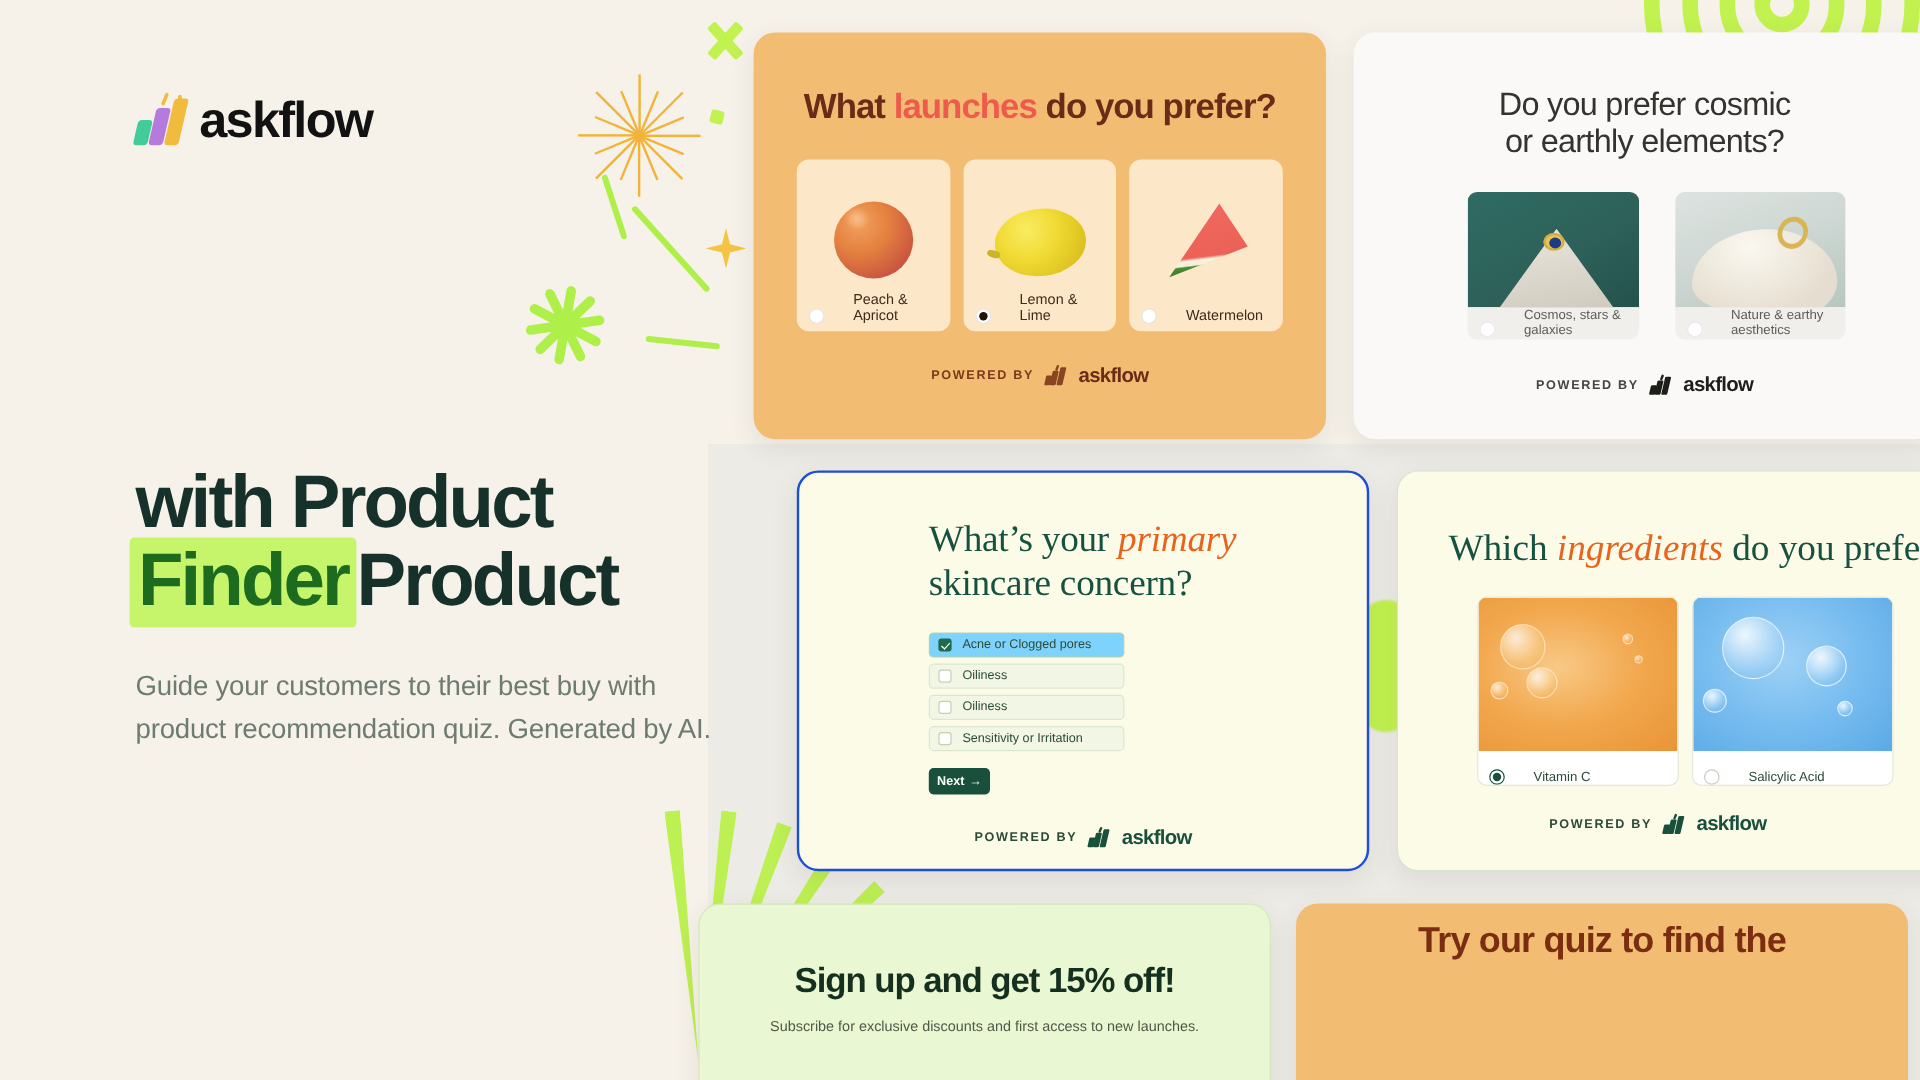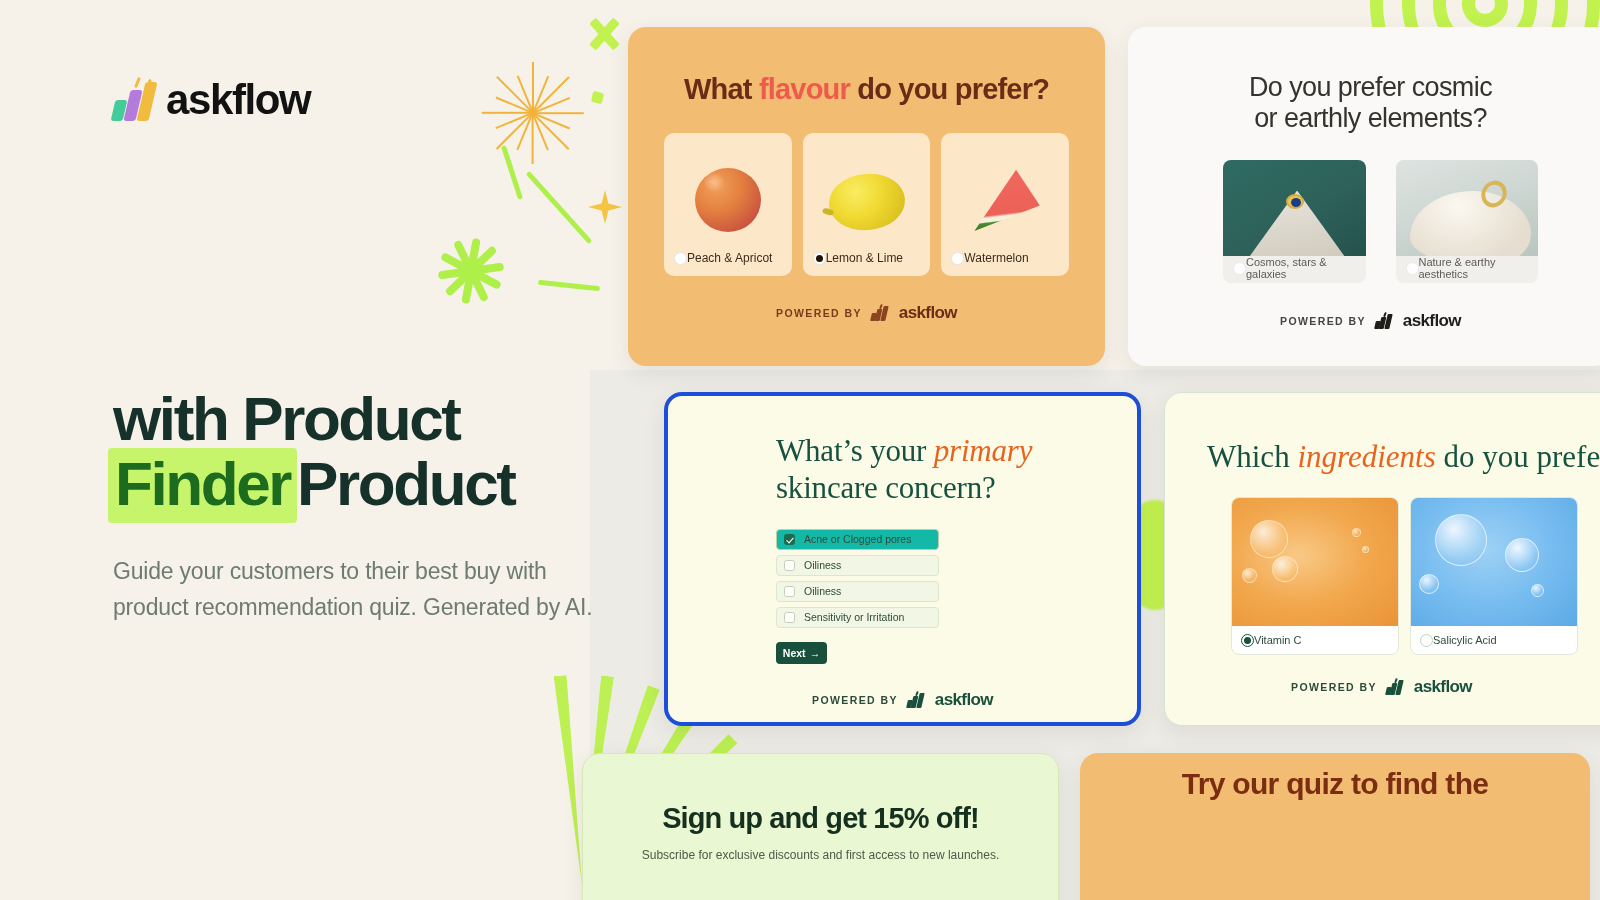--- a/index.html
+++ b/index.html
@@ -288,21 +288,21 @@
     content:""; position:absolute; left:-7px; top:32px; width:11px; height:6px;
     background:#C9B42A; border-radius:40%; transform: rotate(20deg);
   }
   .melon {
     width: 74px; height: 62px; margin-bottom: 14px;
     background: linear-gradient(#F0685F 0%, #EC6259 62%, #EC6259 70%, #F5F1DC 74%, #F5F1DC 80%, #4C8C32 82%, #2F6A22 100%);
     clip-path: polygon(4% 92%, 96% 64%, 70% 2%);
     transform: rotate(-7deg);
   }
   .opt-row {
-    display: flex; align-items: center; gap: 0;
+    display: flex; align-items: flex-end; gap: 24px;
     padding: 0 10px 2px;
     height: 26px;
   }
   .radio {
     width: 13px; height: 13px; border-radius: 50%;
     background: #FFFFFF; flex: none;
     border: 1px solid rgba(0,0,0,.10);
     position: relative;
   }
   .radio.on { background: #FFFFFF; }
@@ -386,21 +386,21 @@
   #card-cosmic .powered { margin-top: 28px; }
   #card-cosmic .pb-label { color: #444440; }
   #card-cosmic .pb-word  { color: #1D1D1A; }
   #card-cosmic .pb-mark b, #card-cosmic .pb-mark .ps { background: #1D1D1A; }
 
   
   #card-skincare {
     left: 664px; top: 392px;
     width: 477px; height: 334px;
     background: #FCFBE8;
-    border: 4px solid #1d4ed8;
+    border: 2px solid #1d4ed8;
   }
   #card-skincare .q {
     margin: 37px 0 0 108px;
     width: 300px;
     font-family: "Liberation Serif", serif;
     font-size: 31px;
     line-height: 1.19;
     color: #175240;
     letter-spacing: -0.2px;
   }
@@ -410,21 +410,21 @@
     width: 163px;
   }
   .check-row {
     display: flex; align-items: center; gap: 9px;
     height: 21px; margin-bottom: 5px;
     background: #F2F6E4;
     border: 1px solid #DCE6CE;
     border-radius: 4px;
     padding: 0 7px;
   }
-  .check-row.sel { background: #14b8a6; border-color: #B9CFA9; }
+  .check-row.sel { background: #7dd3fc; border-color: #B9CFA9; }
   .cbox {
     width: 11px; height: 11px; border-radius: 2.5px;
     background: #FFFFFF; border: 1px solid #C4CFB8; flex: none;
     position: relative;
   }
   .cbox.on { background: #1D6B4C; border-color: #1D6B4C; }
   .cbox.on::after {
     content: ""; position: absolute;
     left: 3px; top: 1px; width: 3px; height: 6px;
     border: solid #FFFFFF; border-width: 0 1.7px 1.7px 0;
@@ -629,21 +629,21 @@
     <h1 class="headline">
       <br>
       <span>with Product</span><br>
       <span class="hl">Finder</span><span>Product</span>
     </h1>
 
     <p class="subcopy">Guide your customers to their best buy with product recommendation quiz. Generated by AI.</p>
   </div>
 
   <div class="card" id="card-flavour">
-    <div class="q"><span>What </span><em>flavour</em><span> do you prefer?</span></div>
+    <div class="q"><span>What </span><em>launches</em><span> do you prefer?</span></div>
 
     <div class="flavour-opts">
       <div class="flavour-opt">
         <div class="flavour-img">
             <span class="fruit peach"></span>
           </div>
         <div class="opt-row">
           <span class="radio"></span>
           <span>Peach &amp; Apricot</span>
         </div>

